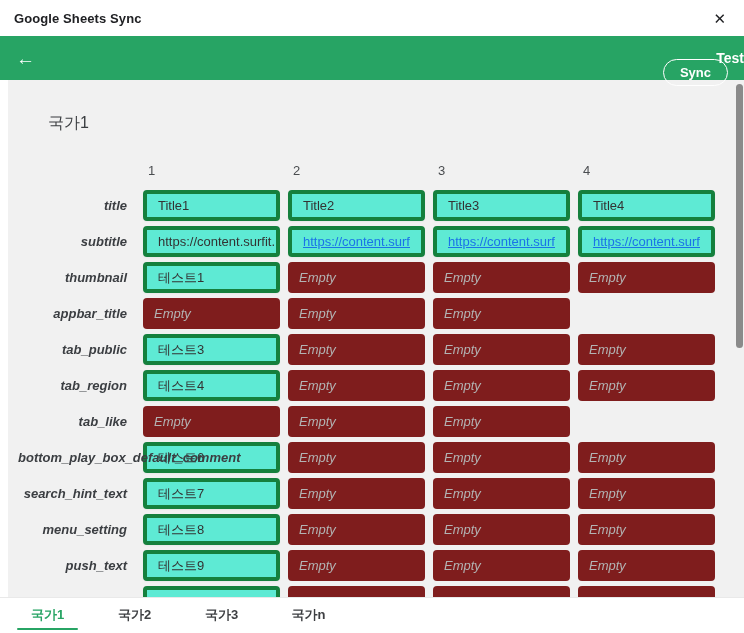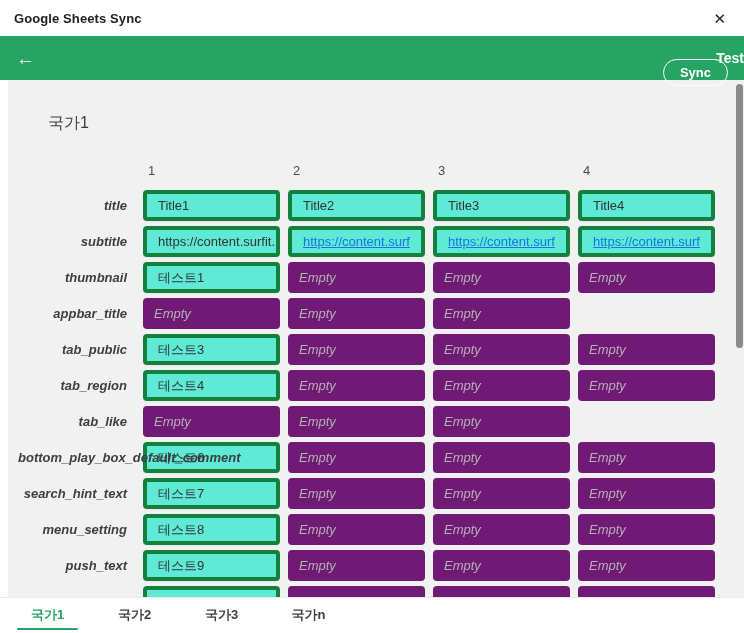--- a/index.html
+++ b/index.html
@@ -37,21 +37,21 @@
                   column-gap:8px; align-items:center; }
   .thead { margin-top:30px; margin-bottom:12px; height:16px; }
   .col-num { padding-left:5px; font-size:13px; color:#4a4d50; }
   .trow { margin-bottom:5px; position:relative; }
   .rlabel { font-size:13px; font-weight:600; color:#3b3e42; text-align:right;
             white-space:nowrap; padding:0 8px 0 10px; position:relative; z-index:2;
             overflow:visible;font-style:italic; }
   .cell { height:31px; border-radius:4px; display:flex; align-items:center; padding:0 11px;
           font-size:13px; color:#333; white-space:nowrap; overflow:hidden; }
   .cell.filled { background:#5eead4; border:4px solid #15803d; box-shadow:0 1px 2px rgba(0,0,0,.04); }
-  .cell.empty  { background:#701a75; color:#b3b3b3; font-style:italic; }
+  .cell.empty  { background:#7f1d1d; color:#b3b3b3; font-style:italic; }
   .link { color:#1a73e8; text-decoration:underline; overflow:hidden; white-space:nowrap; }
 
   
   .tabbar { position:absolute; left:0; right:0; bottom:0; height:36px; background:#fff;
             border-top:1px solid #e9e9e9; display:flex; padding-left:4px; }
   .tab { width:87px; text-align:center; line-height:34px; font-size:13px; font-weight:600;
          color:#3d3f42; cursor:pointer; position:relative; }
   .tab.active { color:#27a464; }
   .tab.active::after { content:""; position:absolute; left:13px; right:13px; bottom:3px;
                        height:2px; background:#27a464; border-radius:1px; }

